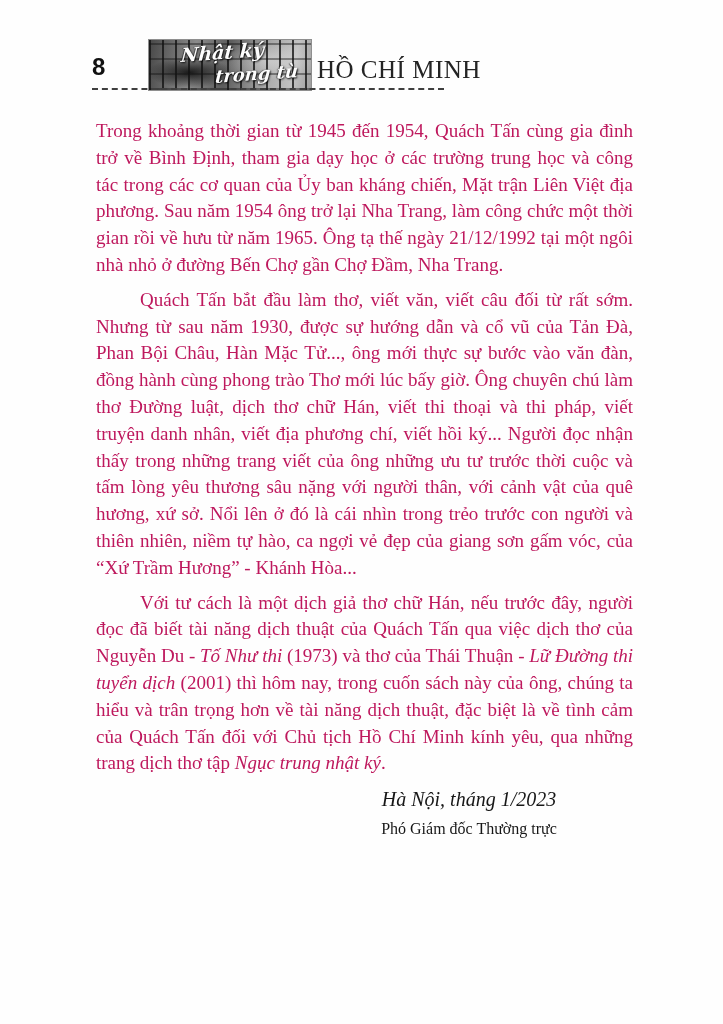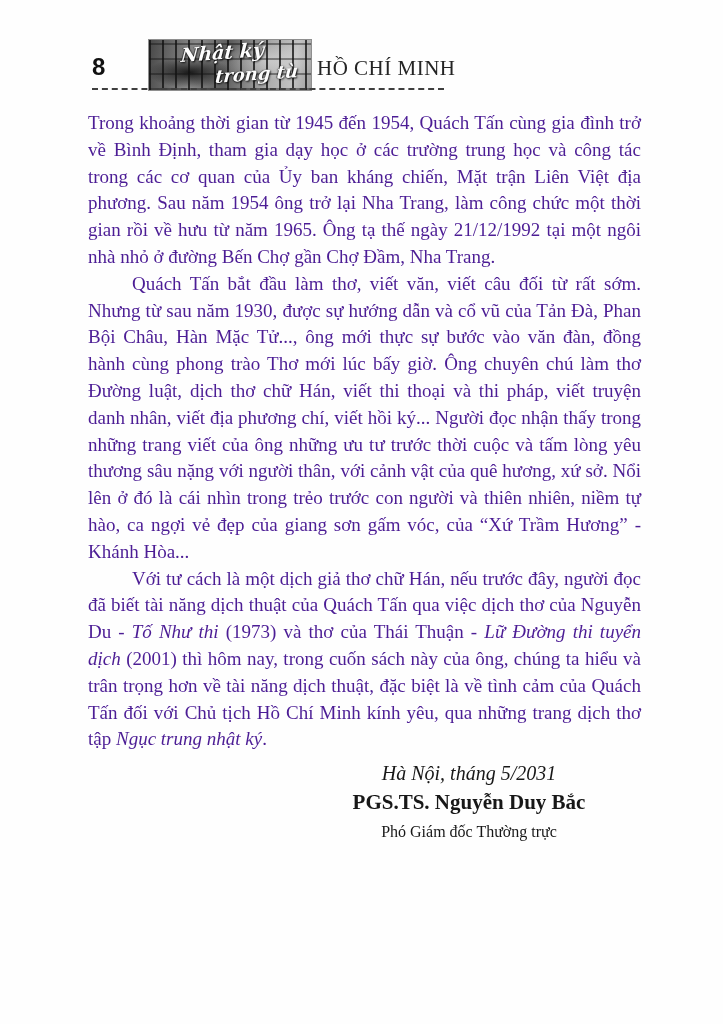--- a/index.html
+++ b/index.html
@@ -39,37 +39,37 @@
     font-family:"DejaVu Serif","Liberation Serif",serif;
     font-style:italic;font-weight:700;color:#fdfdfd;
     text-shadow:1px 1px 2px rgba(0,0,0,0.95), -1px 0 1px rgba(0,0,0,0.5);
     transform:rotate(-4deg) skewX(-8deg);
     white-space:nowrap;
   }
   .logo-line1{left:32px;top:1px;font-size:19px;}
   .logo-line2{left:66px;top:23px;font-size:18px;}
   .author{
     position:absolute;left:317px;top:56px;
-    font-size:21px;letter-spacing:0.5px;color:#242424;
+    font-size:25px;letter-spacing:0.5px;color:#242424;
     white-space:nowrap;
   }
   .header-rule{
     position:absolute;left:92px;top:88px;width:352px;height:0;
     border-top:2px dashed #3f3f3f;
   }
 
   
   .content{
     position:absolute;left:88px;top:110px;width:553px;
   }
   .para{
-    margin:0;
+    margin:8px;
     font-size:19px;line-height:26.8px;
     text-align:justify;
-    color:#4c1d95;
+    color:#be185d;
   }
   .para.indent{text-indent:44px;}
   .para em{}
 
   
   .signature{
     width:372px;
     margin:6px -14px 0 auto;
     text-align:center;
   }
@@ -98,19 +98,18 @@
   </header>
 
   <main class="content">
     <div>
         <p class="para"><span>Trong khoảng thời gian từ 1945 đến 1954, Quách Tấn cùng gia đình trở về Bình Định, tham gia dạy học ở các trường trung học và công tác trong các cơ quan của Ủy ban kháng chiến, Mặt trận Liên Việt địa phương. Sau năm 1954 ông trở lại Nha Trang, làm công chức một thời gian rồi về hưu từ năm 1965. Ông tạ thế ngày 21/12/1992 tại một ngôi nhà nhỏ ở đường Bến Chợ gần Chợ Đầm, Nha Trang.</span></p>
         <p class="para indent"><span>Quách Tấn bắt đầu làm thơ, viết văn, viết câu đối từ rất sớm. Nhưng từ sau năm 1930, được sự hướng dẫn và cổ vũ của Tản Đà, Phan Bội Châu, Hàn Mặc Tử..., ông mới thực sự bước vào văn đàn, đồng hành cùng phong trào Thơ mới lúc bấy giờ. Ông chuyên chú làm thơ Đường luật, dịch thơ chữ Hán, viết thi thoại và thi pháp, viết truyện danh nhân, viết địa phương chí, viết hồi ký... Người đọc nhận thấy trong những trang viết của ông những ưu tư trước thời cuộc và tấm lòng yêu thương sâu nặng với người thân, với cảnh vật của quê hương, xứ sở. Nổi lên ở đó là cái nhìn trong trẻo trước con người và thiên nhiên, niềm tự hào, ca ngợi vẻ đẹp của giang sơn gấm vóc, của “Xứ Trầm Hương” - Khánh Hòa...</span></p>
         <p class="para indent"><span>Với tư cách là một dịch giả thơ chữ Hán, nếu trước đây, người đọc đã biết tài năng dịch thuật của Quách Tấn qua việc dịch thơ của Nguyễn Du - </span><em>Tố Như thi</em><span> (1973) và thơ của Thái Thuận - </span><em>Lữ Đường thi tuyển dịch</em><span> (2001) thì hôm nay, trong cuốn sách này của ông, chúng ta hiểu và trân trọng hơn về tài năng dịch thuật, đặc biệt là về tình cảm của Quách Tấn đối với Chủ tịch Hồ Chí Minh kính yêu, qua những trang dịch thơ tập </span><em>Ngục trung nhật ký</em><span>.</span></p>
       </div>
 
     <div class="signature">
-      <p class="sig-date">Hà Nội, tháng 5/2031</p>
-      <p class="sig-name">PGS.TS. Nguyễn Duy Bắc</p>
+      <p class="sig-date">Hà Nội, tháng 1/2023</p>
       <p class="sig-role">Phó Giám đốc Thường trực</p>
     </div>
   </main>
 
 </div>
 
 </body></html>

